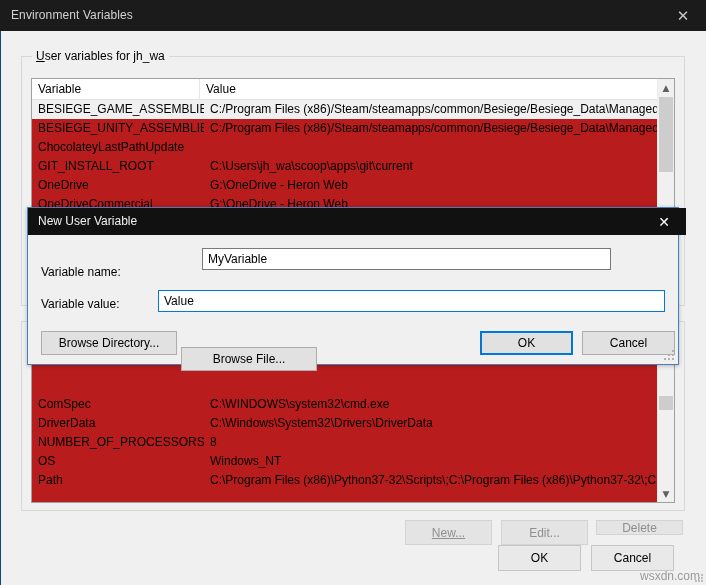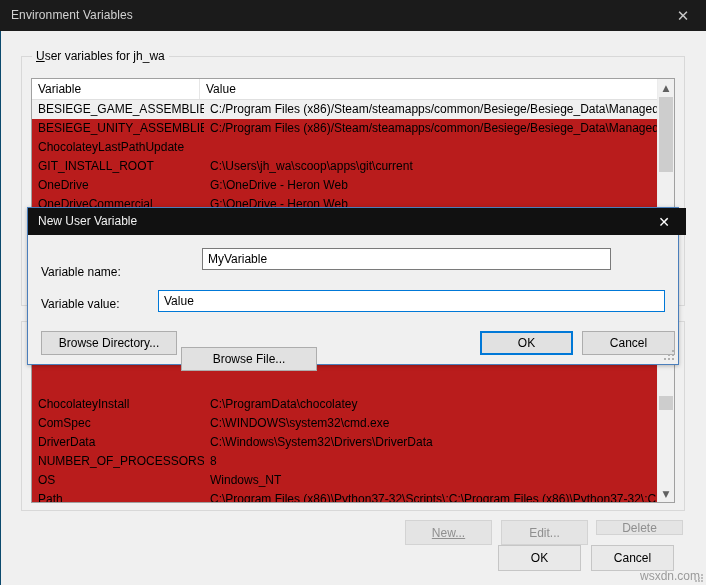--- a/index.html
+++ b/index.html
@@ -334,24 +334,20 @@
 
     <div class="groupbox" style="left:20px; top:290px; width:664px; height:190px;">
       <div class="group-legend">
         <span class="accel">S</span><span></span>
       </div>
     </div>
 
     <div class="listview" style="left:30px; top:312px; width:644px; height:160px;">
       <div class="lv-rows" style="top:0;">
         <div style="height:51px;"></div>
-        <div class="lv-row">
-          <div class="lv-cell c1">ChocolateyInstall</div>
-          <div class="lv-cell c2">C:\ProgramData\chocolatey</div>
-        </div>
         <div class="lv-row">
           <div class="lv-cell c1">ComSpec</div>
           <div class="lv-cell c2">C:\WINDOWS\system32\cmd.exe</div>
         </div>
         <div class="lv-row">
           <div class="lv-cell c1">DriverData</div>
           <div class="lv-cell c2">C:\Windows\System32\Drivers\DriverData</div>
         </div>
         <div class="lv-row">
           <div class="lv-cell c1">NUMBER_OF_PROCESSORS</div>

